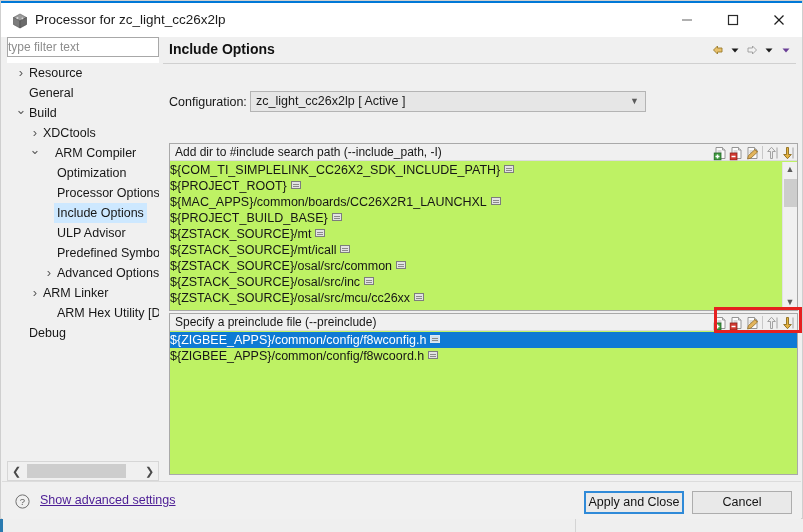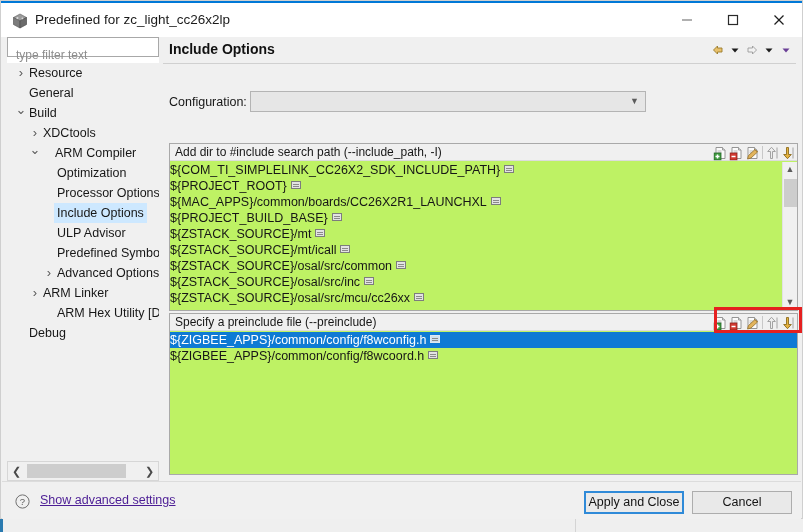--- a/index.html
+++ b/index.html
@@ -27,21 +27,21 @@
   #btn-min{right:92px;}
   #btn-max{right:46px;}
   #btn-close{right:0;}
   .wbtn svg{position:absolute;left:50%;top:50%;transform:translate(-50%,-50%);}
 
   
   .tree-panel{position:absolute;left:6px;top:36px;width:152px;height:444px;background:#ffffff;
     box-sizing:border-box;}
   .filter-box{position:absolute;left:0;top:0;width:152px;height:20px;
     border:1px solid #a8a8a8;box-sizing:border-box;background:#fff;}
-  .filter-box input{border:0;outline:0;width:146px;height:18px;margin:8px;padding:0 0;
+  .filter-box input{border:0;outline:0;width:146px;height:18px;margin:0;padding:0 0;
     font-family:inherit;font-size:12px;color:#1a1a1a;background:transparent;}
   .filter-box input::placeholder{color:#8d8d8d;}
   .tree{position:absolute;left:0;top:26px;width:152px;height:398px;overflow:hidden;background:#f0f0f0;}
   .tnode{position:relative;height:20px;line-height:20px;white-space:nowrap;font-size:12.5px;color:#171717;}
   .tnode .lbl{position:absolute;top:0;}
   .tnode .arw{position:absolute;top:0;width:12px;text-align:center;color:#5a5a5a;font-size:10px;}
   .tnode.sel .lbl{background:#cde8ff;padding:0 3px;margin-left:-3px;}
   .tree-scroll{position:absolute;left:0;top:424px;width:152px;height:20px;background:#f0f0f0;
     border:1px solid #d6d6d6;box-sizing:border-box;}
   .tsb-arrow{position:absolute;top:0;width:17px;height:18px;line-height:18px;text-align:center;
@@ -127,21 +127,21 @@
     <div class="titlebar">
       <span class="title-icon">
         <svg width="18" height="18" viewBox="0 0 18 18">
           <polygon points="9,2 15.5,5.5 9,9 2.5,5.5" fill="#9b9b9b" stroke="#6d6d6d" stroke-width="0.7"></polygon>
           <polygon points="2.5,5.5 9,9 9,16 2.5,12.5" fill="#7c7c7c" stroke="#5a5a5a" stroke-width="0.7"></polygon>
           <polygon points="15.5,5.5 9,9 9,16 15.5,12.5" fill="#6a6a6a" stroke="#4d4d4d" stroke-width="0.7"></polygon>
           <circle cx="6.4" cy="6.1" r="1.1" fill="#d9d9d9"></circle>
           <circle cx="11.4" cy="6.4" r="0.9" fill="#d9d9d9"></circle>
         </svg>
       </span>
-      <span class="title-text">Predefined for zc_light_cc26x2lp</span>
+      <span class="title-text">Processor for zc_light_cc26x2lp</span>
 
       <div class="wbtn" id="btn-min">
         <svg width="12" height="12" viewBox="0 0 12 12">
             <line x1="1" y1="6" x2="11" y2="6" stroke="#6f6f6f" stroke-width="1.1"></line>
           </svg>
       </div>
       <div class="wbtn" id="btn-max">
         <svg width="12" height="12" viewBox="0 0 12 12">
             <rect x="1.5" y="1.5" width="9" height="9" fill="none" stroke="#2a2a2a" stroke-width="1.2"></rect>
           </svg>
@@ -226,20 +226,21 @@
             </svg></span><span class="navbtn"><svg width="14" height="14" viewBox="0 0 14 14">
               <path d="M7.5 3 L11.5 7 L7.5 11 L7.5 9 L3 9 L3 5 L7.5 5 Z" fill="#f2f2f2" stroke="#9b9b9b" stroke-width="0.9" stroke-linejoin="round"></path>
             </svg></span><span class="navbtn"><svg width="12" height="12" viewBox="0 0 12 12">
               <path d="M2.5 4.5 L9.5 4.5 L6 8.5 Z" fill="#1d1d1d"></path>
             </svg></span><span class="navbtn"><svg width="12" height="12" viewBox="0 0 12 12">
               <path d="M2.5 4.5 L9.5 4.5 L6 8.5 Z" fill="#6a3f96"></path>
             </svg></span></div>
 
       <div class="cfg-label">Configuration:</div>
       <div class="cfg-combo">
+        <span class="val">zc_light_cc26x2lp  [ Active ]</span>
         <span class="carat">▼</span>
       </div>
 
       <div class="lgroup" id="include-paths-group" style="left:6px;top:106px;width:629px;height:168px;">
         <div class="lhdr">
           <span class="ttl">Add dir to #include search path (--include_path, -I)</span>
           <span class="ltools" id="include-tools"><span class="tbtn"><svg width="15" height="15" viewBox="0 0 15 15">
                   <path d="M2.5 2 L9 2 L11.5 4.5 L11.5 13 L2.5 13 Z" fill="#fbfbfb" stroke="#8a8a8a" stroke-width="0.9"></path>
                   <path d="M9 2 L9 4.5 L11.5 4.5" fill="#dcdcdc" stroke="#8a8a8a" stroke-width="0.8"></path>
                   <line x1="4" y1="5.5" x2="8" y2="5.5" stroke="#a9a9a9" stroke-width="0.8"></line>

